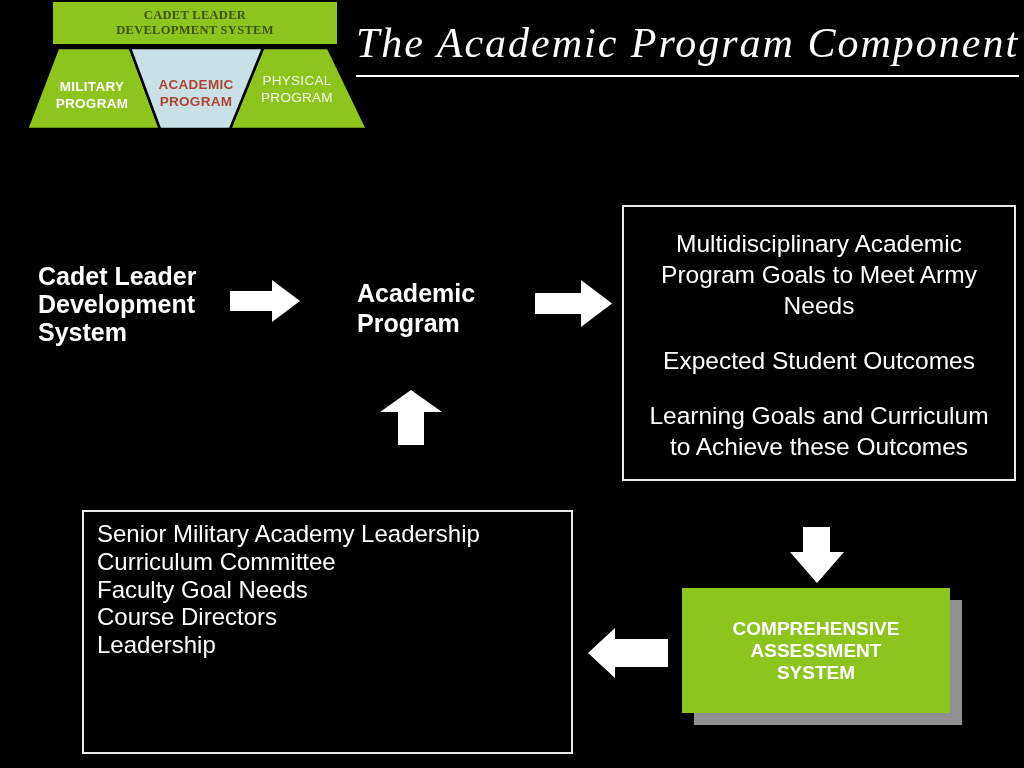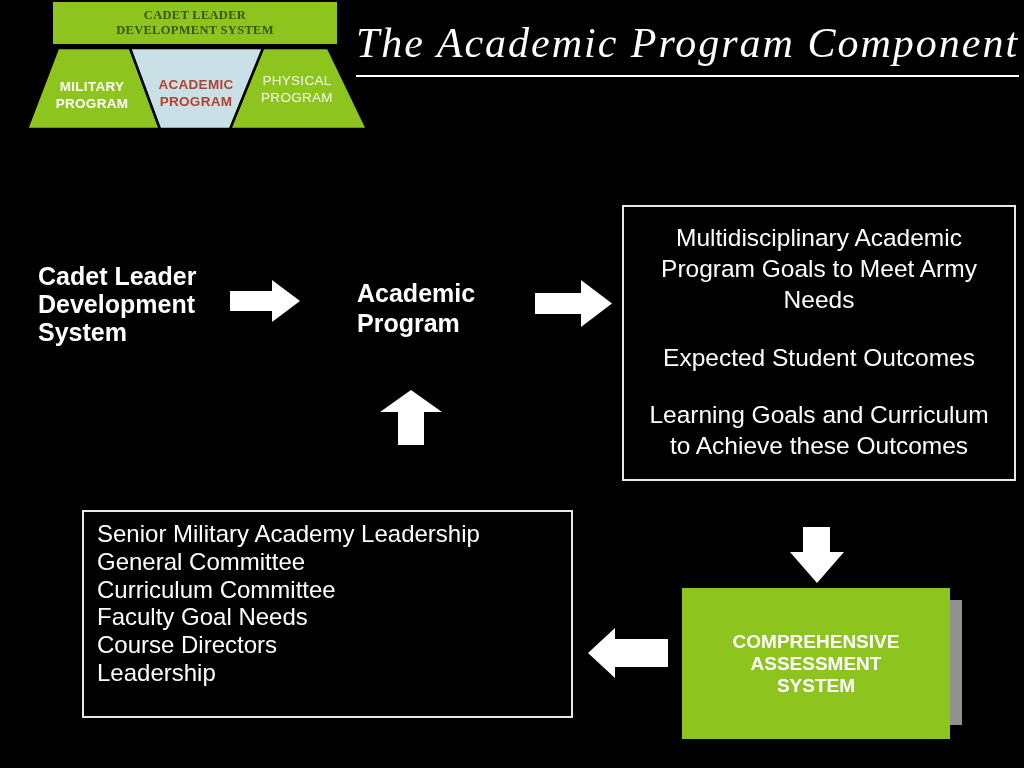--- a/index.html
+++ b/index.html
@@ -79,38 +79,38 @@
     box-sizing: border-box;
     color: #ffffff;
     font-size: 24.5px;
     line-height: 31px;
     text-align: center;
     display: flex;
     flex-direction: column;
     justify-content: space-between;
     padding: 9px 4px 12px 4px;
   }
-  .goals-box p { margin: 6px; }
+  .goals-box p { margin: 12px; }
 
   .committee-box {
-    left: 82px; top: 510px; width: 491px; height: 208px;
+    left: 82px; top: 510px; width: 491px; height: 244px;
     border: 2px solid #e8e8e8;
     box-sizing: border-box;
     color: #ffffff;
     font-size: 24px;
     line-height: 27.8px;
     padding: 8px 0 0 13px;
   }
 
   .assessment-shadow {
     left: 694px; top: 600px; width: 268px; height: 125px;
     background: #919191;
   }
   .assessment-box {
-    left: 682px; top: 588px; width: 268px; height: 151px;
+    left: 682px; top: 588px; width: 268px; height: 125px;
     background: #8dc41e;
     color: #ffffff;
     font-weight: bold;
     font-size: 19px;
     line-height: 22px;
     text-align: center;
     display: flex;
     align-items: center;
     justify-content: center;
   }
@@ -165,21 +165,20 @@
     <p class="preline">Learning Goals and Curriculum
 to Achieve these Outcomes</p>
   </div>
 
   <svg class="abs arrow-svg" style="left:380px; top:390px;" width="62" height="55" viewBox="0 0 62 55">
     <polygon points="31,0 62,22 44,22 44,55 18,55 18,22 0,22" fill="#ffffff"></polygon>
   </svg>
 
   <div class="abs committee-box">
     <div>Senior Military Academy Leadership</div>
-    <div>General Committee</div>
     <div>Curriculum Committee</div>
     <div>Faculty Goal Needs</div>
     <div>Course Directors</div>
     <div>Leadership</div>
   </div>
 
   <svg class="abs arrow-svg" style="left:790px; top:527px;" width="54" height="56" viewBox="0 0 54 56">
     <polygon points="13,0 40,0 40,25 54,25 27,56 0,25 13,25" fill="#ffffff"></polygon>
   </svg>
 

